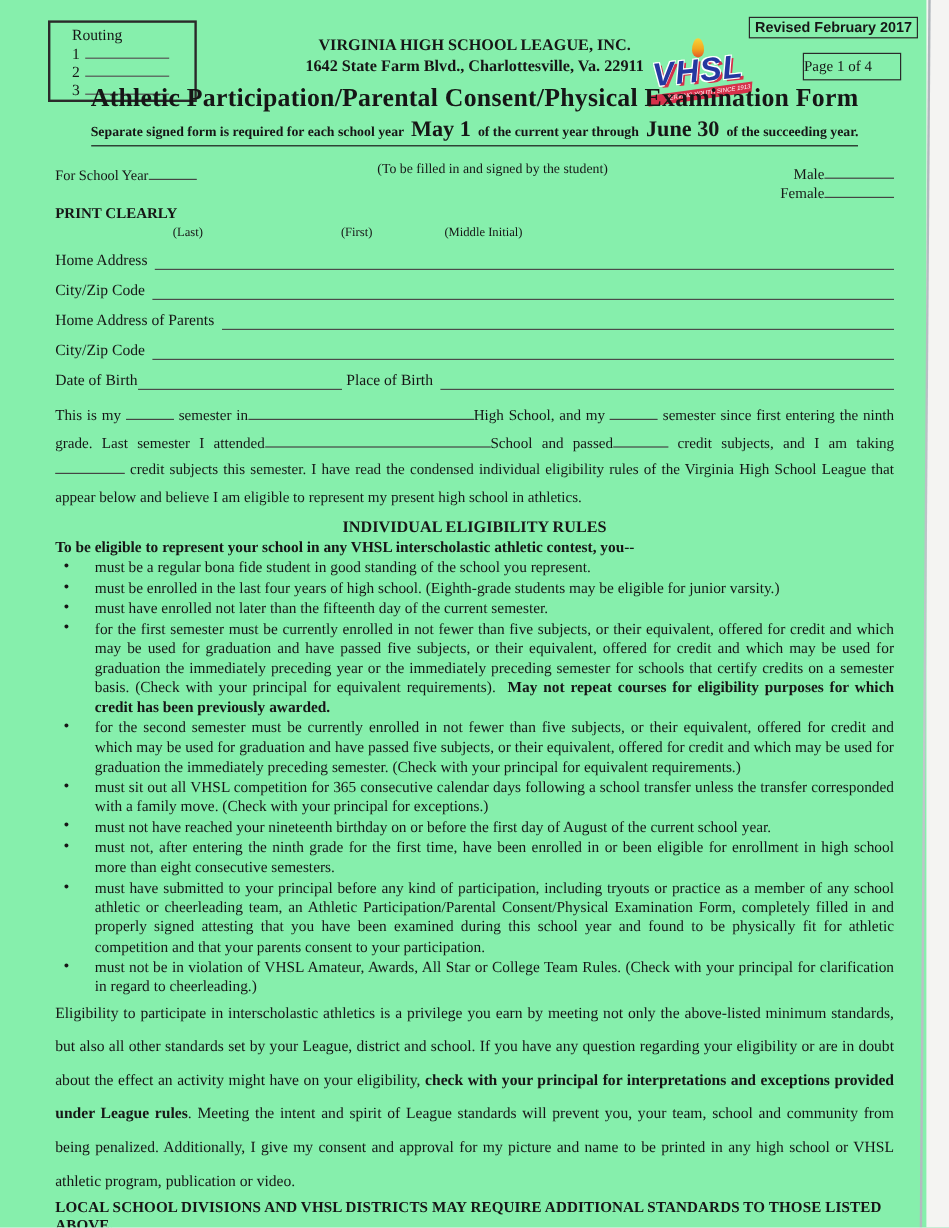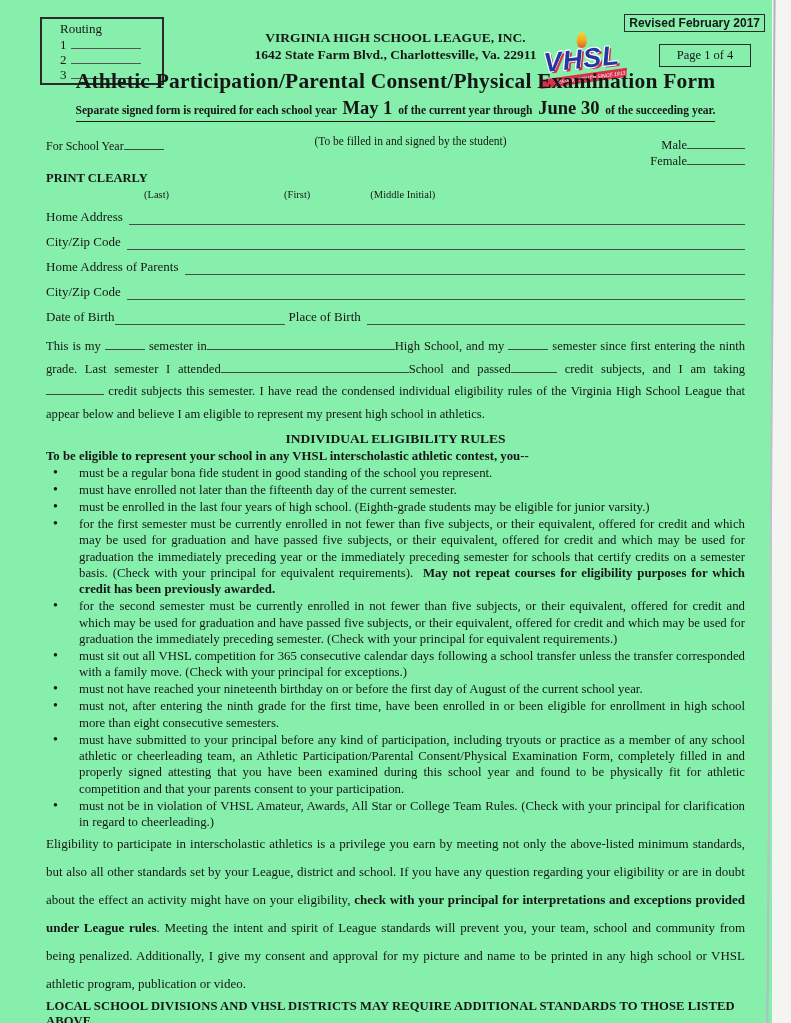--- a/index.html
+++ b/index.html
@@ -26,22 +26,22 @@
     border:2px solid #2a2a2a; padding:2px 0 0 18px; font-size:13px;
   }
   .routing-row { line-height:15px; }
   .routing-line { display:inline-block; width:70px; border-bottom:1px solid #555; height:11px; margin-left:4px; }
   .revised-box {
     position:absolute; right:26px; top:14px;
     border:1px solid #2a2a2a; padding:1px 4px;
     font-family:"Liberation Sans", sans-serif; font-weight:bold; font-size:12px;
   }
   .pagenum-box {
-    position:absolute; right:40px; top:44px; width:92px;
-    border:1px solid #2a2a2a; padding:3px 0; text-align:center; font-size:12.5px;
+    position:absolute; right:40px; top:44px; width:82px;
+    border:1px solid #2a2a2a; padding:3px 0; text-align:left; font-size:12.5px;
   }
 
   
   .logo { position:absolute; left:537px; top:36px; width:90px; height:52px; transform:rotate(-6deg); }
   .logo-flame {
     position:absolute; left:42px; top:-4px; width:10px; height:16px;
     background:linear-gradient(180deg,#f8d43a 0%,#f2a81d 55%,#e4562a 100%);
     border-radius:50% 50% 50% 50% / 62% 62% 38% 38%;
     transform:rotate(6deg);
   }
@@ -203,22 +203,22 @@
       <span class="blank st-sm"></span>
       <span>semester since first entering the ninth grade.  Last semester I attended</span><span class="blank st-lg"></span><span>School and passed</span><span class="blank st-md"></span>
       <span>credit subjects, and I am taking</span><span class="blank st-tk"></span>
       <span>credit subjects this semester.  I have read the condensed individual eligibility rules of the Virginia High School League that appear below and believe I am eligible to represent my present high school in athletics.</span>
     </div>
 
     <div class="rules-heading">INDIVIDUAL ELIGIBILITY RULES</div>
     <div class="rules-intro">To be eligible to represent your school in any VHSL interscholastic athletic contest, you--</div>
     <ul class="rules">
       <li><span>must be a regular bona fide student in good standing of the school you represent.</span></li>
+      <li><span>must be enrolled in the last four years of high school.  (Eighth-grade students may be eligible for junior varsity.)</span></li>
       <li><span>must have enrolled not later than the fifteenth day of the current semester.</span></li>
-      <li><span>must be enrolled in the last four years of high school.  (Eighth-grade students may be eligible for junior varsity.)</span></li>
       <li><span>for the first semester must be currently enrolled in not fewer than five subjects, or their equivalent, offered for credit and which may be used  for graduation and have passed five subjects, or their equivalent, offered for credit and which may be used for graduation the immediately preceding year or the immediately preceding semester for schools that certify credits on a semester basis.  (Check with your principal for equivalent requirements).</span>&nbsp; <b class="inlinebold">May not repeat courses for eligibility purposes for which credit has been previously awarded.</b></li>
       <li><span>for the second semester must be currently enrolled in not fewer than five subjects, or their equivalent, offered for credit and which may be used for graduation and have passed five subjects, or their equivalent, offered for credit and which may be used for graduation the immediately preceding semester.  (Check with your principal for equivalent requirements.)</span></li>
       <li><span>must sit out all VHSL competition for 365 consecutive calendar days following a school transfer unless the transfer corresponded with a family move.  (Check with your principal for exceptions.)</span></li>
       <li><span>must not have reached your nineteenth birthday on or before the first day of August of the current school year.</span></li>
       <li><span>must not, after entering the ninth grade for the first time, have been enrolled in or been eligible for enrollment in high school more than eight consecutive semesters.</span></li>
       <li><span>must have submitted to your principal before any kind of participation, including tryouts or practice as a member of any school athletic or cheerleading team, an Athletic Participation/Parental Consent/Physical Examination Form, completely filled in and properly signed attesting that you have been examined during this school year and found to be physically fit for athletic competition and that your parents consent to your participation.</span></li>
       <li><span>must not be in violation of VHSL Amateur, Awards, All Star or  College Team Rules. (Check with your principal for clarification in regard to cheerleading.)</span></li>
     </ul>
 
     <div class="closing">

